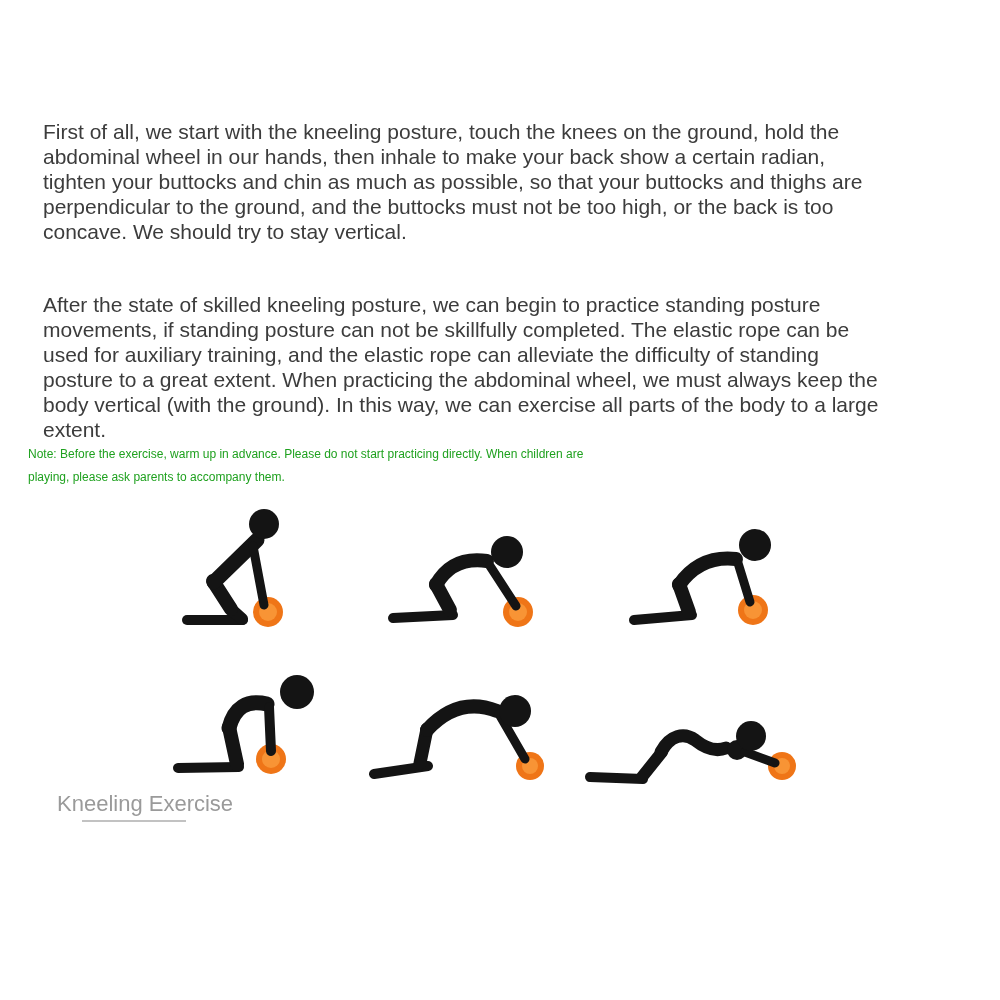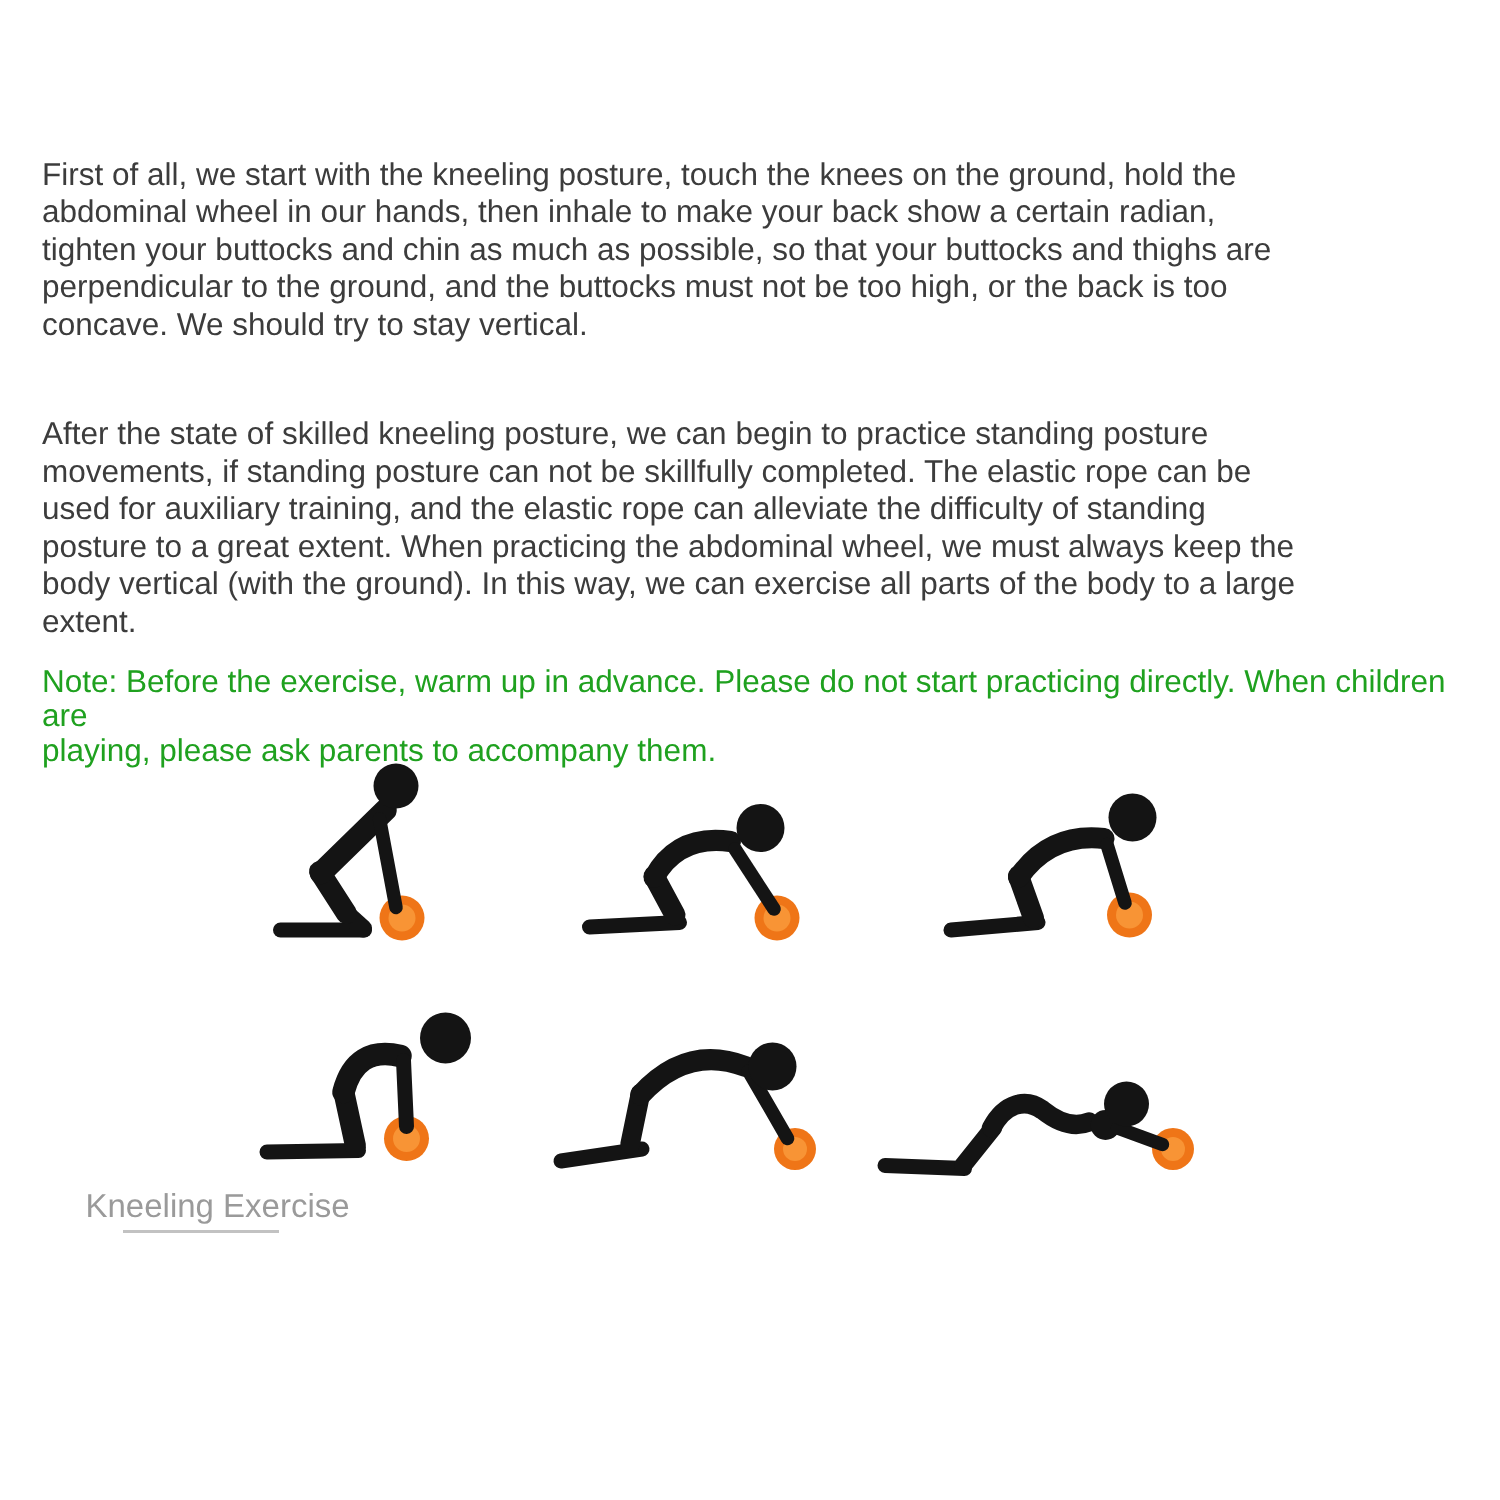--- a/index.html
+++ b/index.html
@@ -4,30 +4,30 @@
 <style>
   html, body { margin: 0; padding: 0; }
   body {
     width: 1000px; height: 1000px;
     position: relative;
     background: #ffffff;
     font-family: "Liberation Sans", sans-serif;
     overflow: hidden;
   }
   .para {
-    position: absolute; left: 28px; width: 952px; margin: 0;
+    position: absolute; left: 28px; width: 952px; margin: 15px;
     font-size: 21px; line-height: 25px;
     color: var(--text-color, #3c3c3c);
     white-space: pre-line;
   }
   #para1 { top: 104px; }
   #para2 { top: 277px; }
   .note {
     position: absolute; left: 28px; top: 443px; width: 952px; margin: 0;
-    font-size: 21px; line-height: 23px;
+    font-size: 12px; line-height: 23px;
     color: var(--note-color, #1fa11f);
     white-space: pre-line;
   }
   #figures { position: absolute; left: 0; top: 480px; width: 1000px; height: 350px; }
   .sil  { stroke: var(--body-color, #141414); fill: none; stroke-linecap: round; }
   .fillpart { fill: var(--body-color, #141414); }
   .wheel-outer { fill: var(--wheel-color, #ef7517); }
   .wheel-inner { fill: var(--wheel-inner-color, #f89435); }
   .caption {
     position: absolute; left: 57px; top: 791px;

